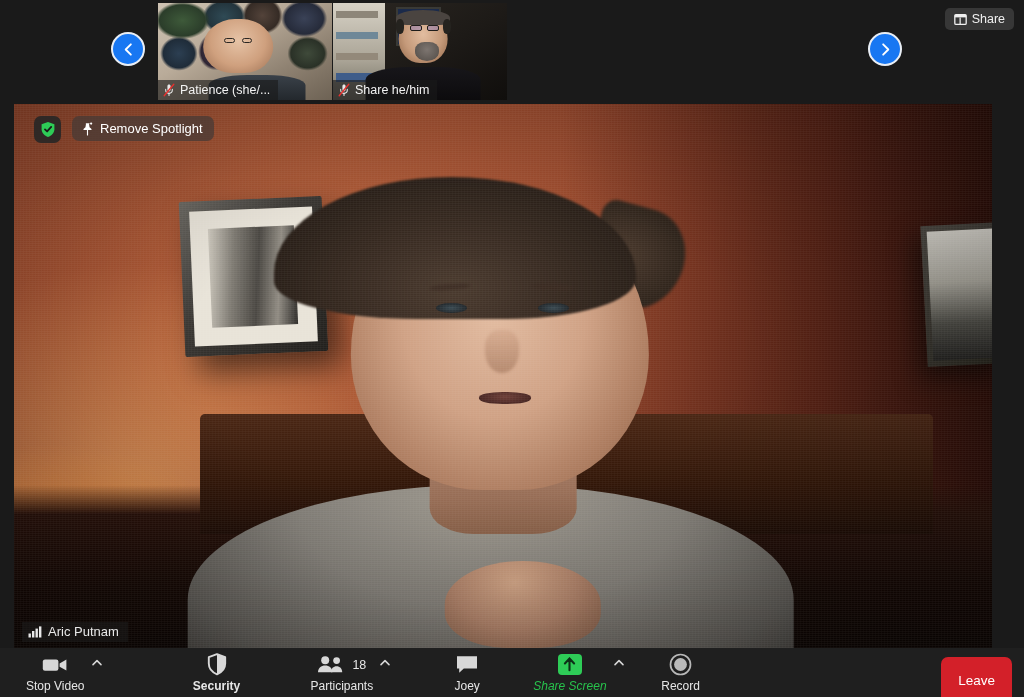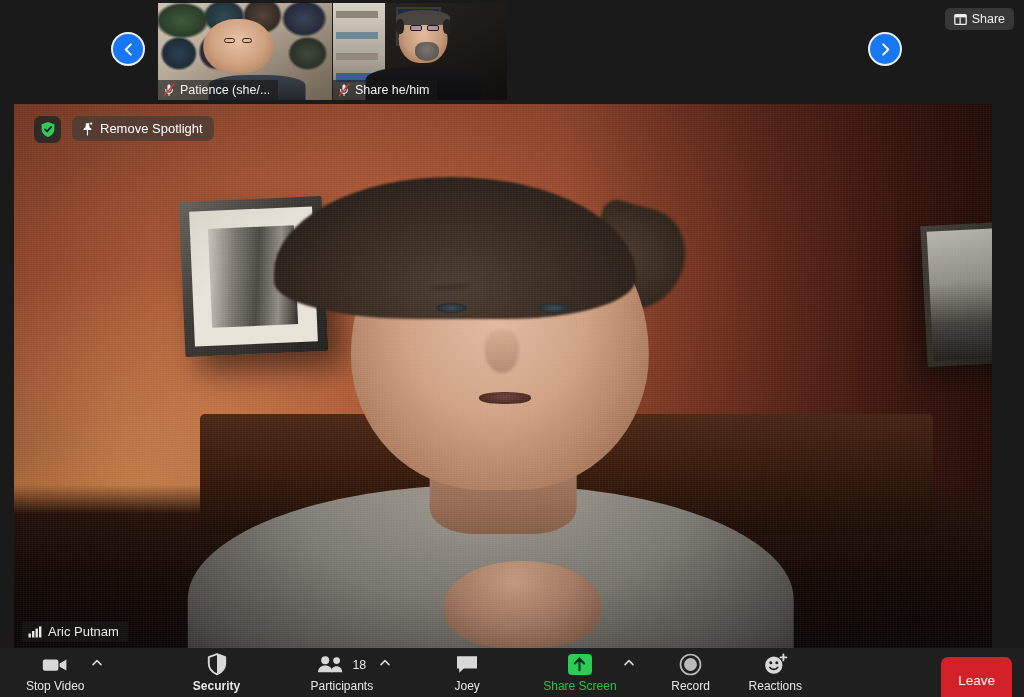--- a/index.html
+++ b/index.html
@@ -489,21 +489,21 @@
       <div class="tb-item">
         <span class="tb-icon">
           <svg width="24" height="21" viewBox="0 0 24 21">
             <path d="M2 2.2 h20 v12.4 h-13.2 l-4.6 4.2 v-4.2 H2 Z" fill="#d8d8d8"></path>
           </svg>
         </span>
         <span class="tb-label">Joey</span>
       </div>
     </div>
 
-    <div class="tb-group" style="margin-left:44px;">
+    <div class="tb-group" style="margin-left:34px;font-style:italic;">
       <div class="tb-item">
         <span class="tb-icon">
           <span class="share-box">
             <svg width="13" height="15" viewBox="0 0 13 15">
               <path d="M6.5 1.6 L6.5 13.2 M6.5 1.6 L1.9 6.4 M6.5 1.6 L11.1 6.4" fill="none" stroke="#0d2f17" stroke-width="2.1" stroke-linecap="round" stroke-linejoin="round"></path>
             </svg>
           </span>
         </span>
         <span class="tb-label green">Share Screen</span>
       </div>
@@ -521,33 +521,19 @@
         <span class="tb-icon">
           <svg width="23" height="23" viewBox="0 0 23 23">
             <circle cx="11.5" cy="11.5" r="10" fill="none" stroke="#b9b9b9" stroke-width="1.7"></circle>
             <circle cx="11.5" cy="11.5" r="6.4" fill="#b9b9b9"></circle>
           </svg>
         </span>
         <span class="tb-label">Record</span>
       </div>
     </div>
 
-    <div class="tb-group" style="margin-left:26px;">
-      <div class="tb-item">
-        <span class="tb-icon">
-          <svg width="25" height="23" viewBox="0 0 25 23">
-            <circle cx="10.8" cy="12.2" r="8.6" fill="#d8d8d8"></circle>
-            <circle cx="7.8" cy="9.8" r="1.5" fill="#1f1f1f"></circle>
-            <circle cx="13.8" cy="9.8" r="1.5" fill="#1f1f1f"></circle>
-            <path d="M6.9 14.4 C8.4 17.1 13.2 17.1 14.7 14.4" fill="none" stroke="#1f1f1f" stroke-width="1.7" stroke-linecap="round"></path>
-            <path d="M20.4 1.4 V7.4 M17.4 4.4 H23.4" stroke="#d8d8d8" stroke-width="1.9" stroke-linecap="round"></path>
-          </svg>
-        </span>
-        <span class="tb-label">Reactions</span>
-      </div>
-    </div>
 
     <div class="spacer-flex"></div>
 
     <button class="leave-btn">Leave</button>
   </div>
 
 </div>
 
 </body></html>

